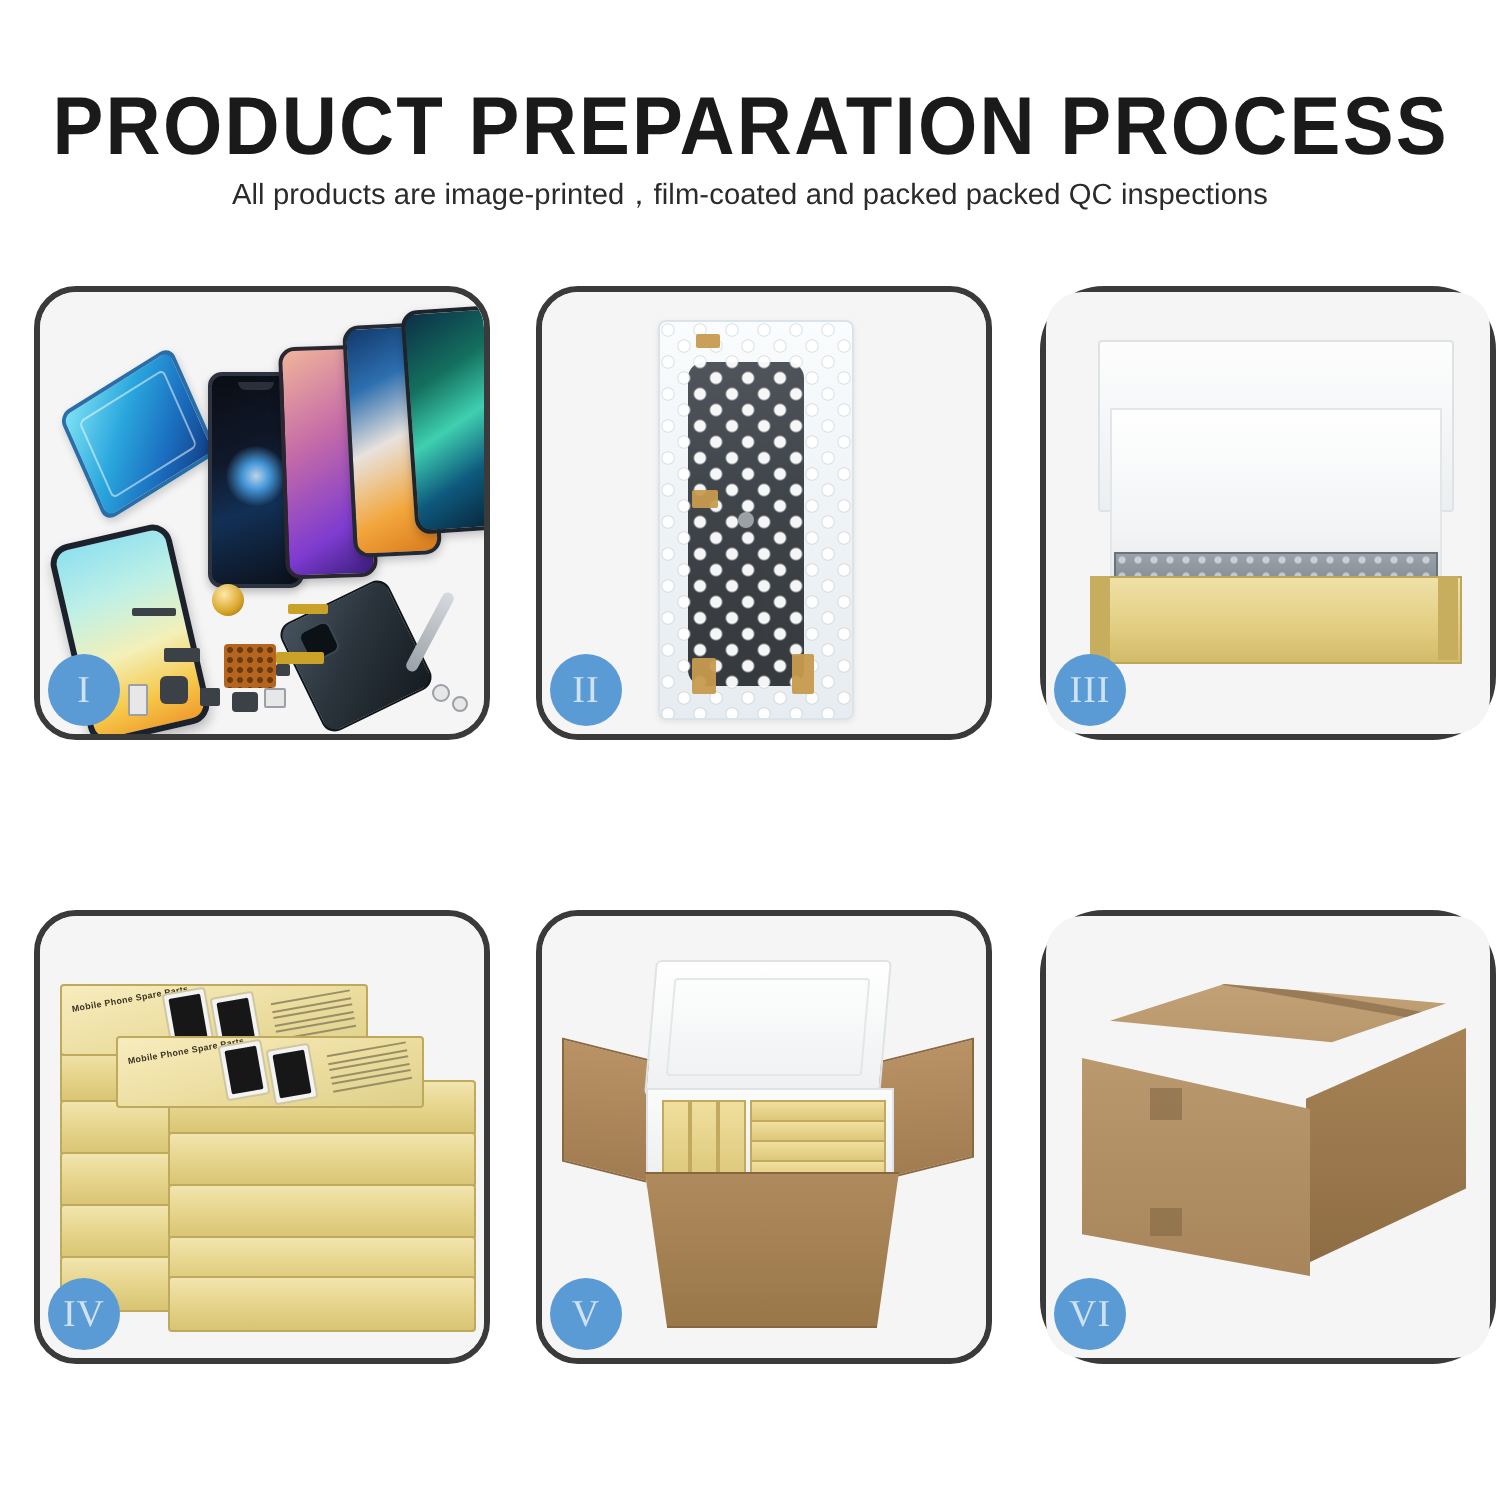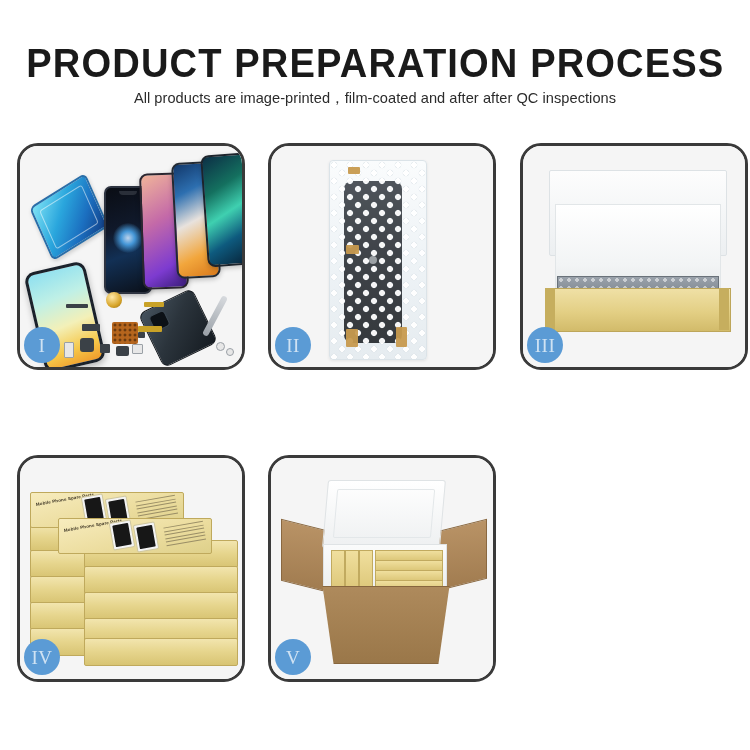--- a/index.html
+++ b/index.html
@@ -23,21 +23,21 @@
     letter-spacing:.05px;white-space:nowrap;
   }
 
   
   .grid{position:absolute;left:17px;top:143px;width:728px;height:537px;}
   .panel{
     position:absolute;width:228px;height:227px;
     border:3px solid #3a3a3a;border-radius:21px;
     background:#f5f5f5;box-sizing:border-box;overflow:visible;
   }
-  .p-c0{left:0;}       .p-c1{left:251px;text-decoration:underline;}  .p-c2{left:503px;}
+  .p-c0{left:0;}       .p-c1{left:251px;text-decoration:underline;}  .p-c2{left:503px;border-radius:32px;}
   .p-r0{top:0;}        .p-r1{top:312px;}
 
   .stage{
     position:absolute;inset:0;border-radius:18px;overflow:hidden;
     background:#f5f5f5;
   }
 
   
   .badge{
     position:absolute;left:4px;bottom:4px;width:36px;height:36px;
@@ -262,21 +262,21 @@
     background:rgba(120,95,62,.55);transform:rotate(10deg);
   }
   .c6-tab{position:absolute;background:rgba(130,103,66,.6);}
 </style>
 </head>
 <body>
 
 <div class="page">
 
   <div class="title">PRODUCT PREPARATION PROCESS</div>
-  <div class="subtitle">All products are image-printed，film-coated and after after QC inspections</div>
+  <div class="subtitle">All products are image-printed，film-coated and packed packed QC inspections</div>
 
   <div class="grid">
 
     <div class="panel p-r0 p-c0">
       <div class="stage">
         <div class="ph ph-film"></div>
         <div class="ph ph-glass">
             <span class="ph-notch"></span>
           </div>
         <div class="ph ph-purple"></div>
@@ -398,15 +398,30 @@
         <span class="c5-yel" style="left:88px;top:92px;width:12px;height:38px;"></span>
         <span class="c5-yel" style="left:104px;top:92px;width:66px;height:9px;"></span>
         <span class="c5-yel" style="left:104px;top:102px;width:66px;height:9px;"></span>
         <span class="c5-yel" style="left:104px;top:112px;width:66px;height:9px;"></span>
         <span class="c5-yel" style="left:104px;top:122px;width:66px;height:9px;"></span>
         <div class="c5-body"></div>
       </div>
       <div class="badge">V</div>
     </div>
 
+    <div class="panel p-r1 p-c2">
+      <div class="stage">
+        <div class="c6">
+          <div class="c6-top">
+            <span class="c6-seam"></span>
+          </div>
+          <div class="c6-side"></div>
+          <div class="c6-front">
+            <span class="c6-tab" style="left:34px;top:22px;width:16px;height:16px;"></span>
+            <span class="c6-tab" style="left:34px;top:82px;width:16px;height:14px;"></span>
+          </div>
+        </div>
+      </div>
+      <div class="badge">VI</div>
+    </div>
 
   </div>
 </div>
 
 </body></html>

